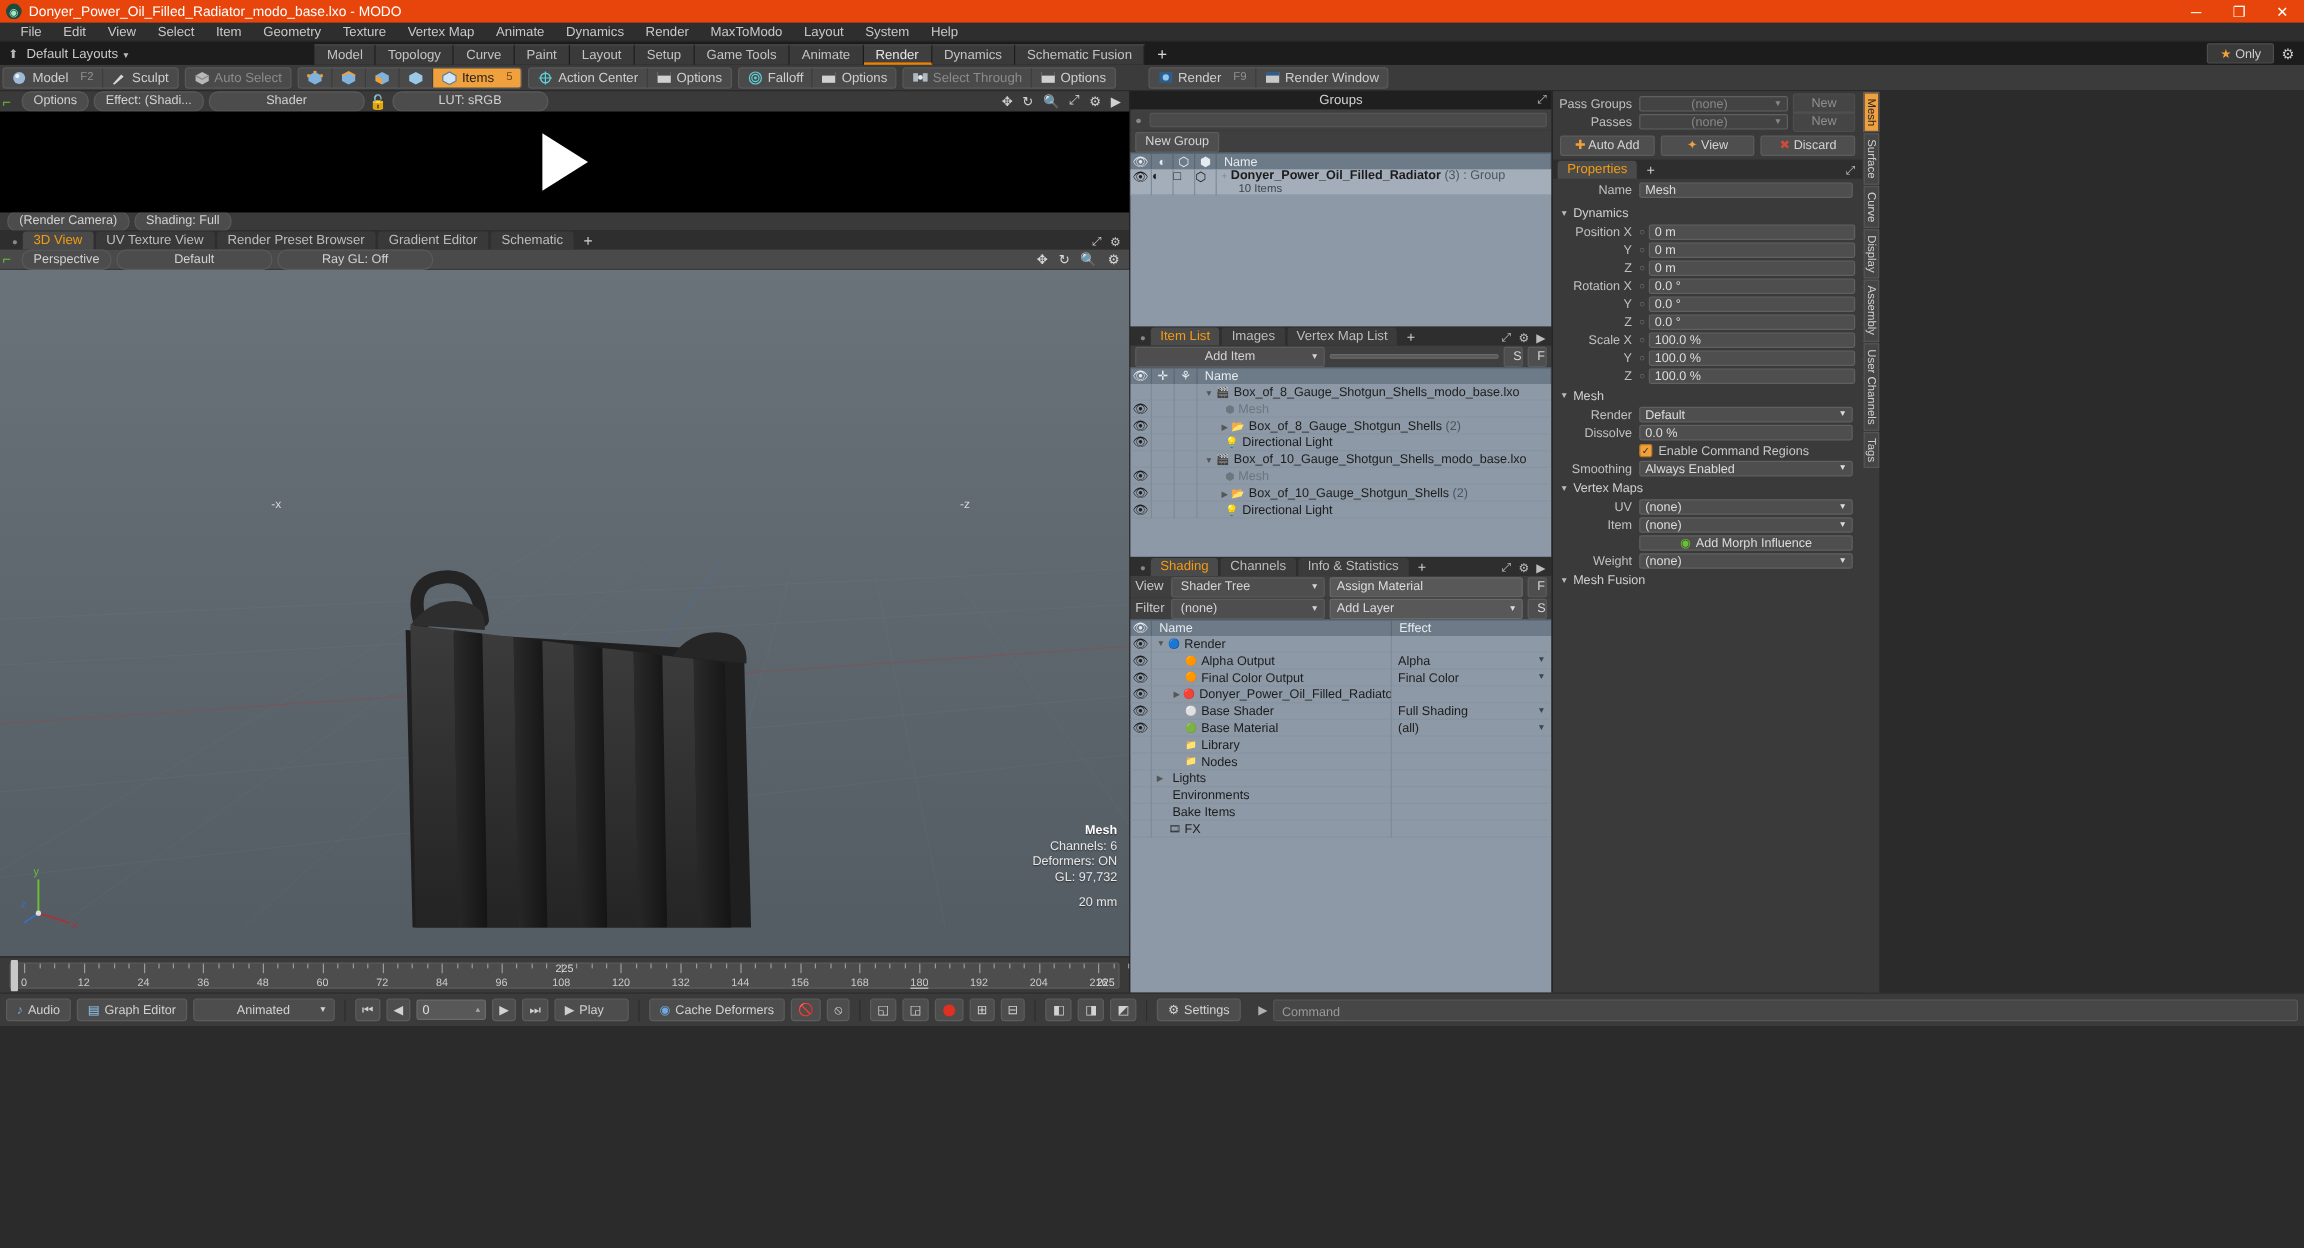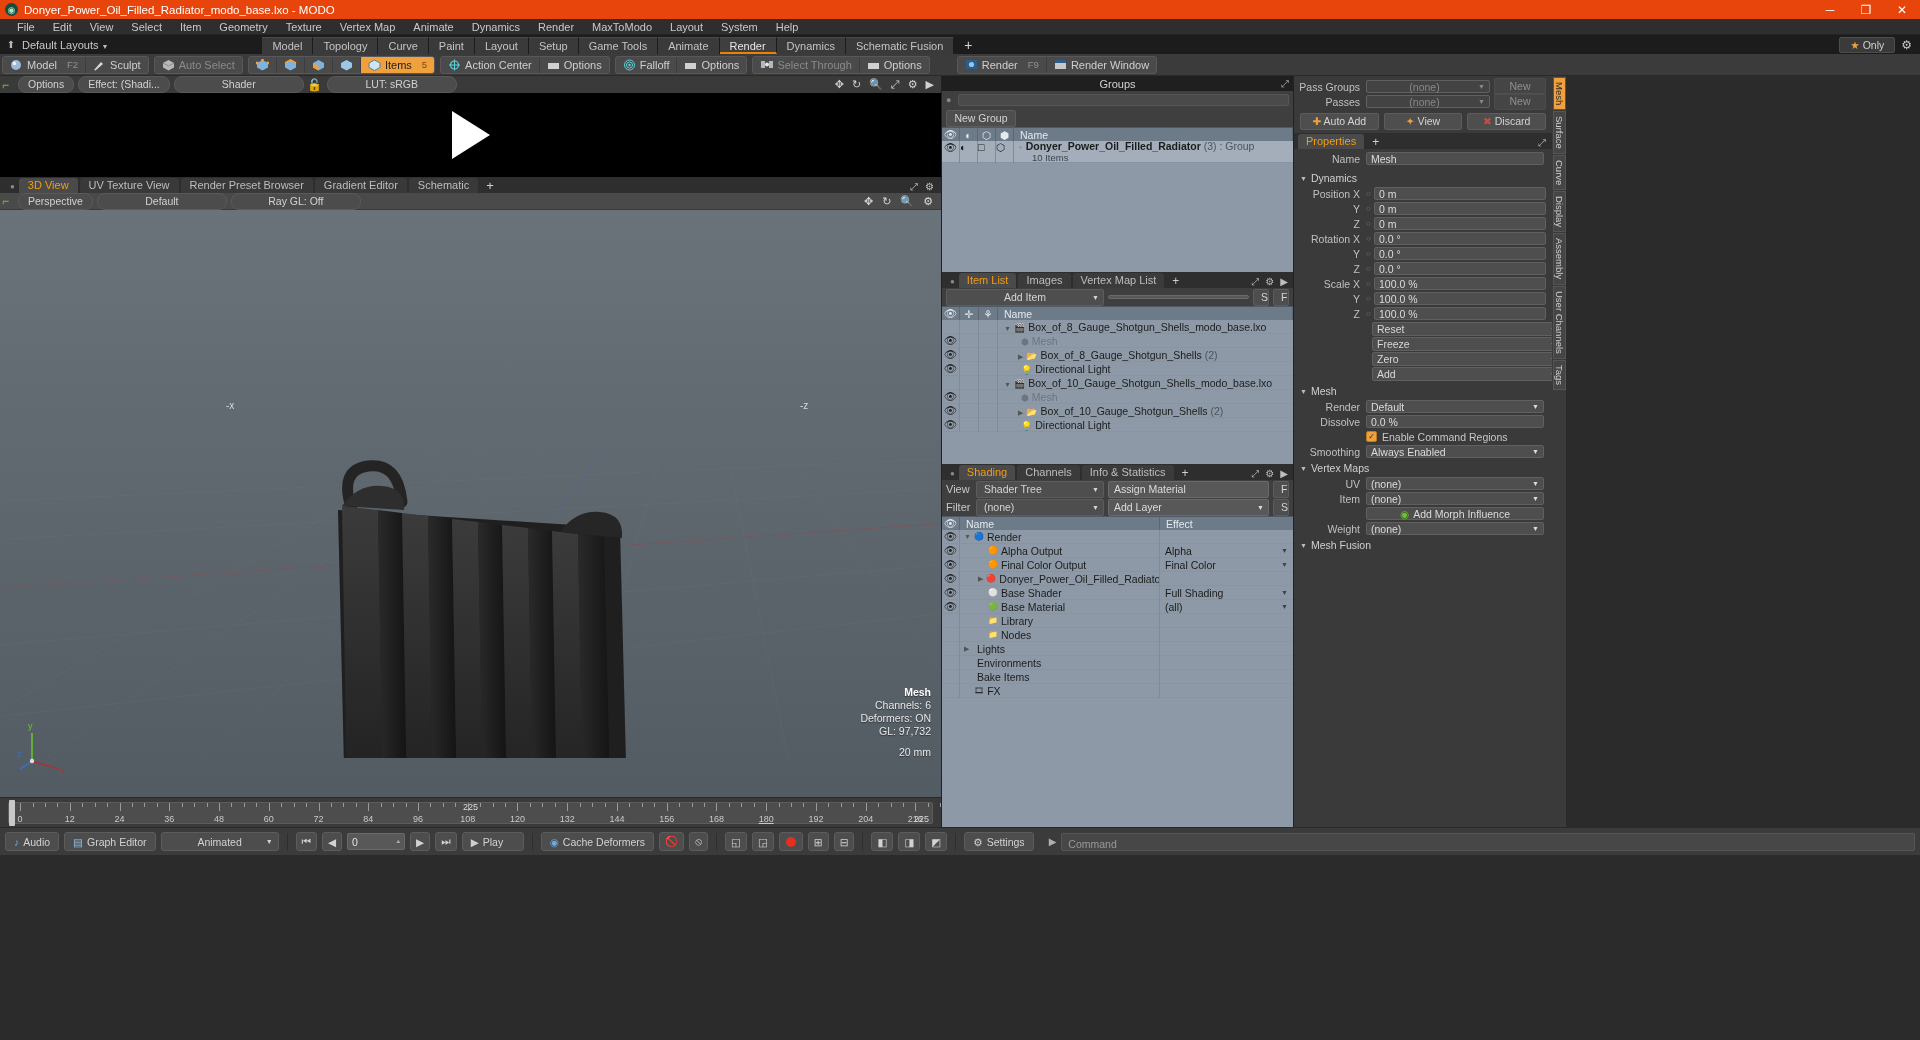--- a/index.html
+++ b/index.html
@@ -416,20 +416,24 @@
         <span>⤢</span>
         <span>⚙</span>
         <span>▶</span>
       </div>
     </div>
 
     <div class="previewbox">
       <div class="playtri"></div>
     </div>
 
+    <div class="prevsub">
+      <div class="pill">(Render Camera)</div>
+      <div class="pill">Shading: Full</div>
+    </div>
 
     <div class="vptabs" id="vp-tabs">
         <span style="color: rgb(136, 136, 136); font-size: 8px; padding: 0px 4px 2px;">●</span>
         <div class="vptab active">3D View</div>
         <div class="vptab">UV Texture View</div>
         <div class="vptab">Render Preset Browser</div>
         <div class="vptab">Gradient Editor</div>
         <div class="vptab">Schematic</div>
         <div class="vplus">+</div>
         <div class="vright">
@@ -960,38 +964,20 @@
             <div class="fld">100.0 %</div>
             <span style="width:16px;color:#888;font-size:8px;text-align:center;">⯅</span>
           </div>
           <div class="proprow">
             <span class="lbl">Z</span>
             <span style="width:8px;color:#777;font-size:8px;">○</span>
             <div class="fld">100.0 %</div>
             <span style="width:16px;color:#888;font-size:8px;text-align:center;">⯅</span>
           </div>
         </div>
-      <div id="transform-actions">
-          <div class="selrow">
-            <span>Reset</span>
-            <span class="car">▼</span>
-          </div>
-          <div class="selrow">
-            <span>Freeze</span>
-            <span class="car">▼</span>
-          </div>
-          <div class="selrow">
-            <span>Zero</span>
-            <span class="car">▼</span>
-          </div>
-          <div class="selrow">
-            <span>Add</span>
-            <span class="car">▼</span>
-          </div>
-        </div>
 
       <div class="sechdr">
         <span class="caret">▼</span>
         <span>Mesh</span>
       </div>
       <div class="proprow">
         <span class="lbl">Render</span>
         <div class="fld" style="margin-right:18px;position:relative;">
           <span>Default</span>
           <span style="position:absolute;right:4px;font-size:7px;">▼</span>

